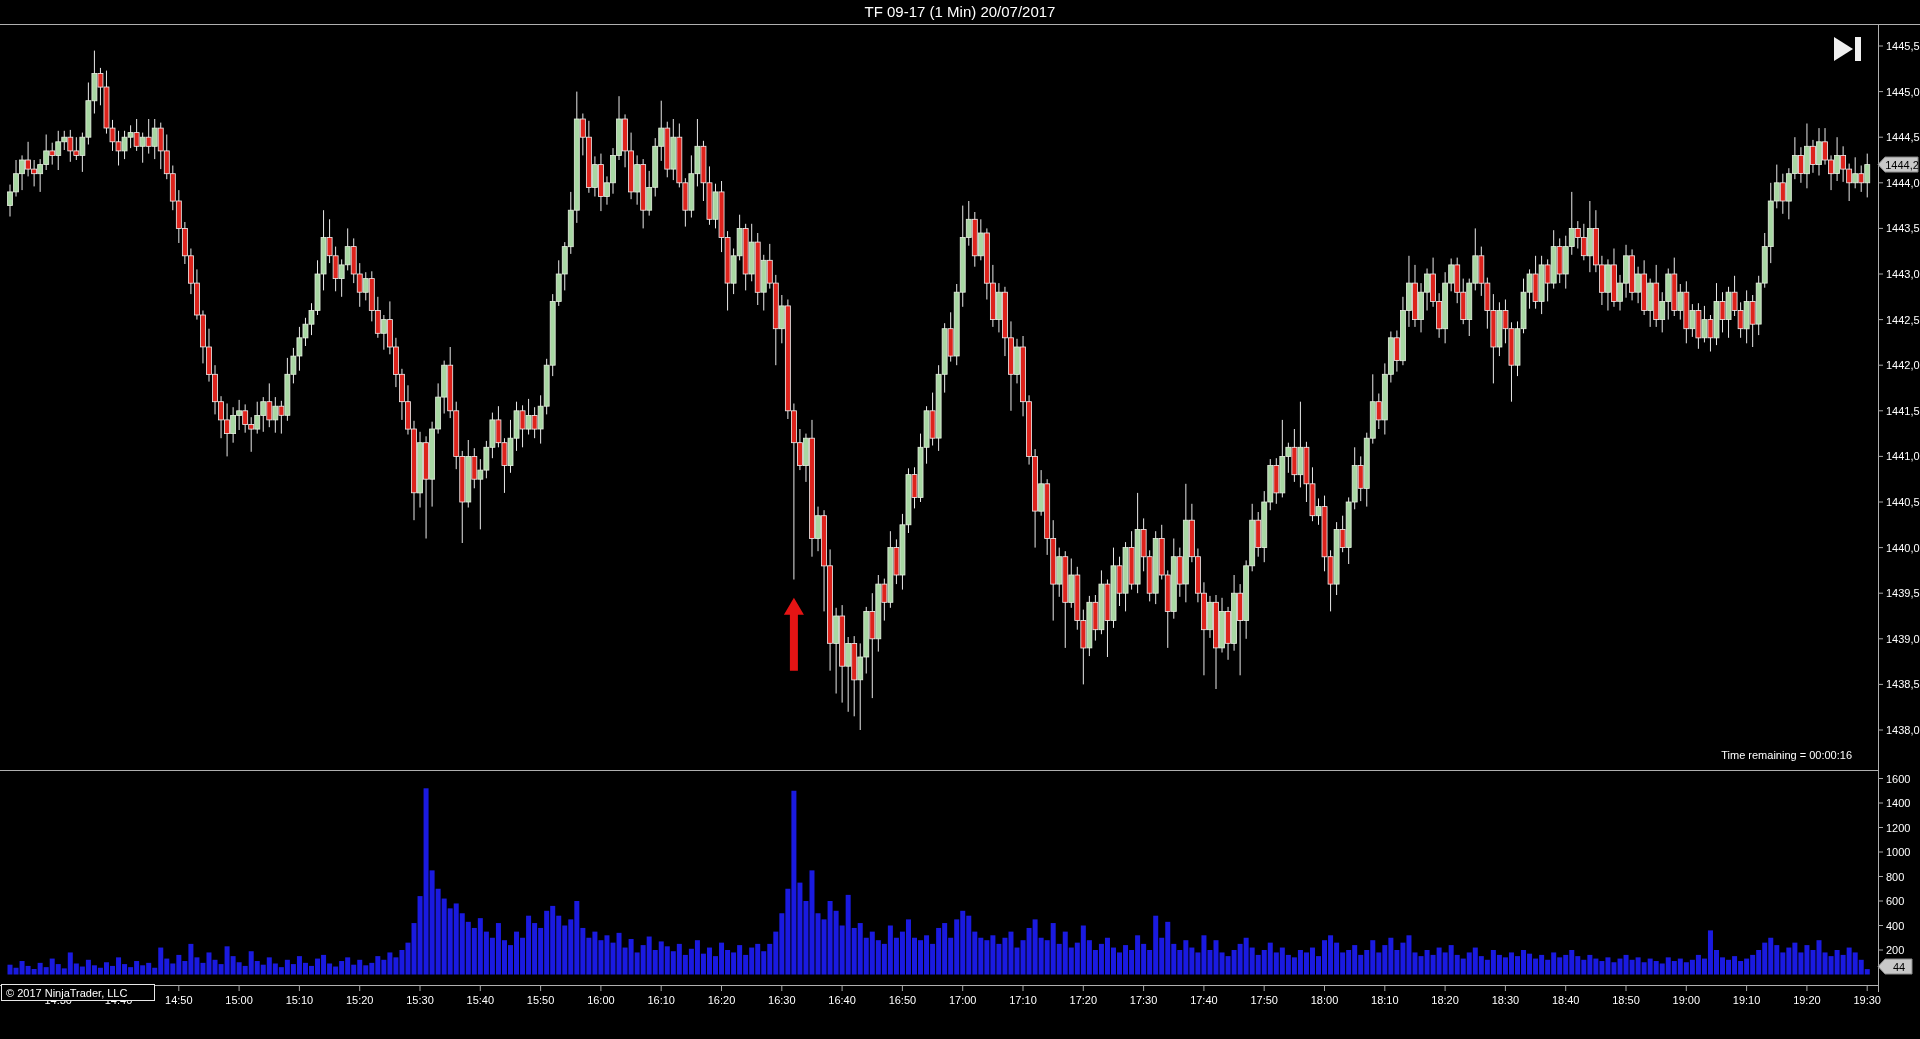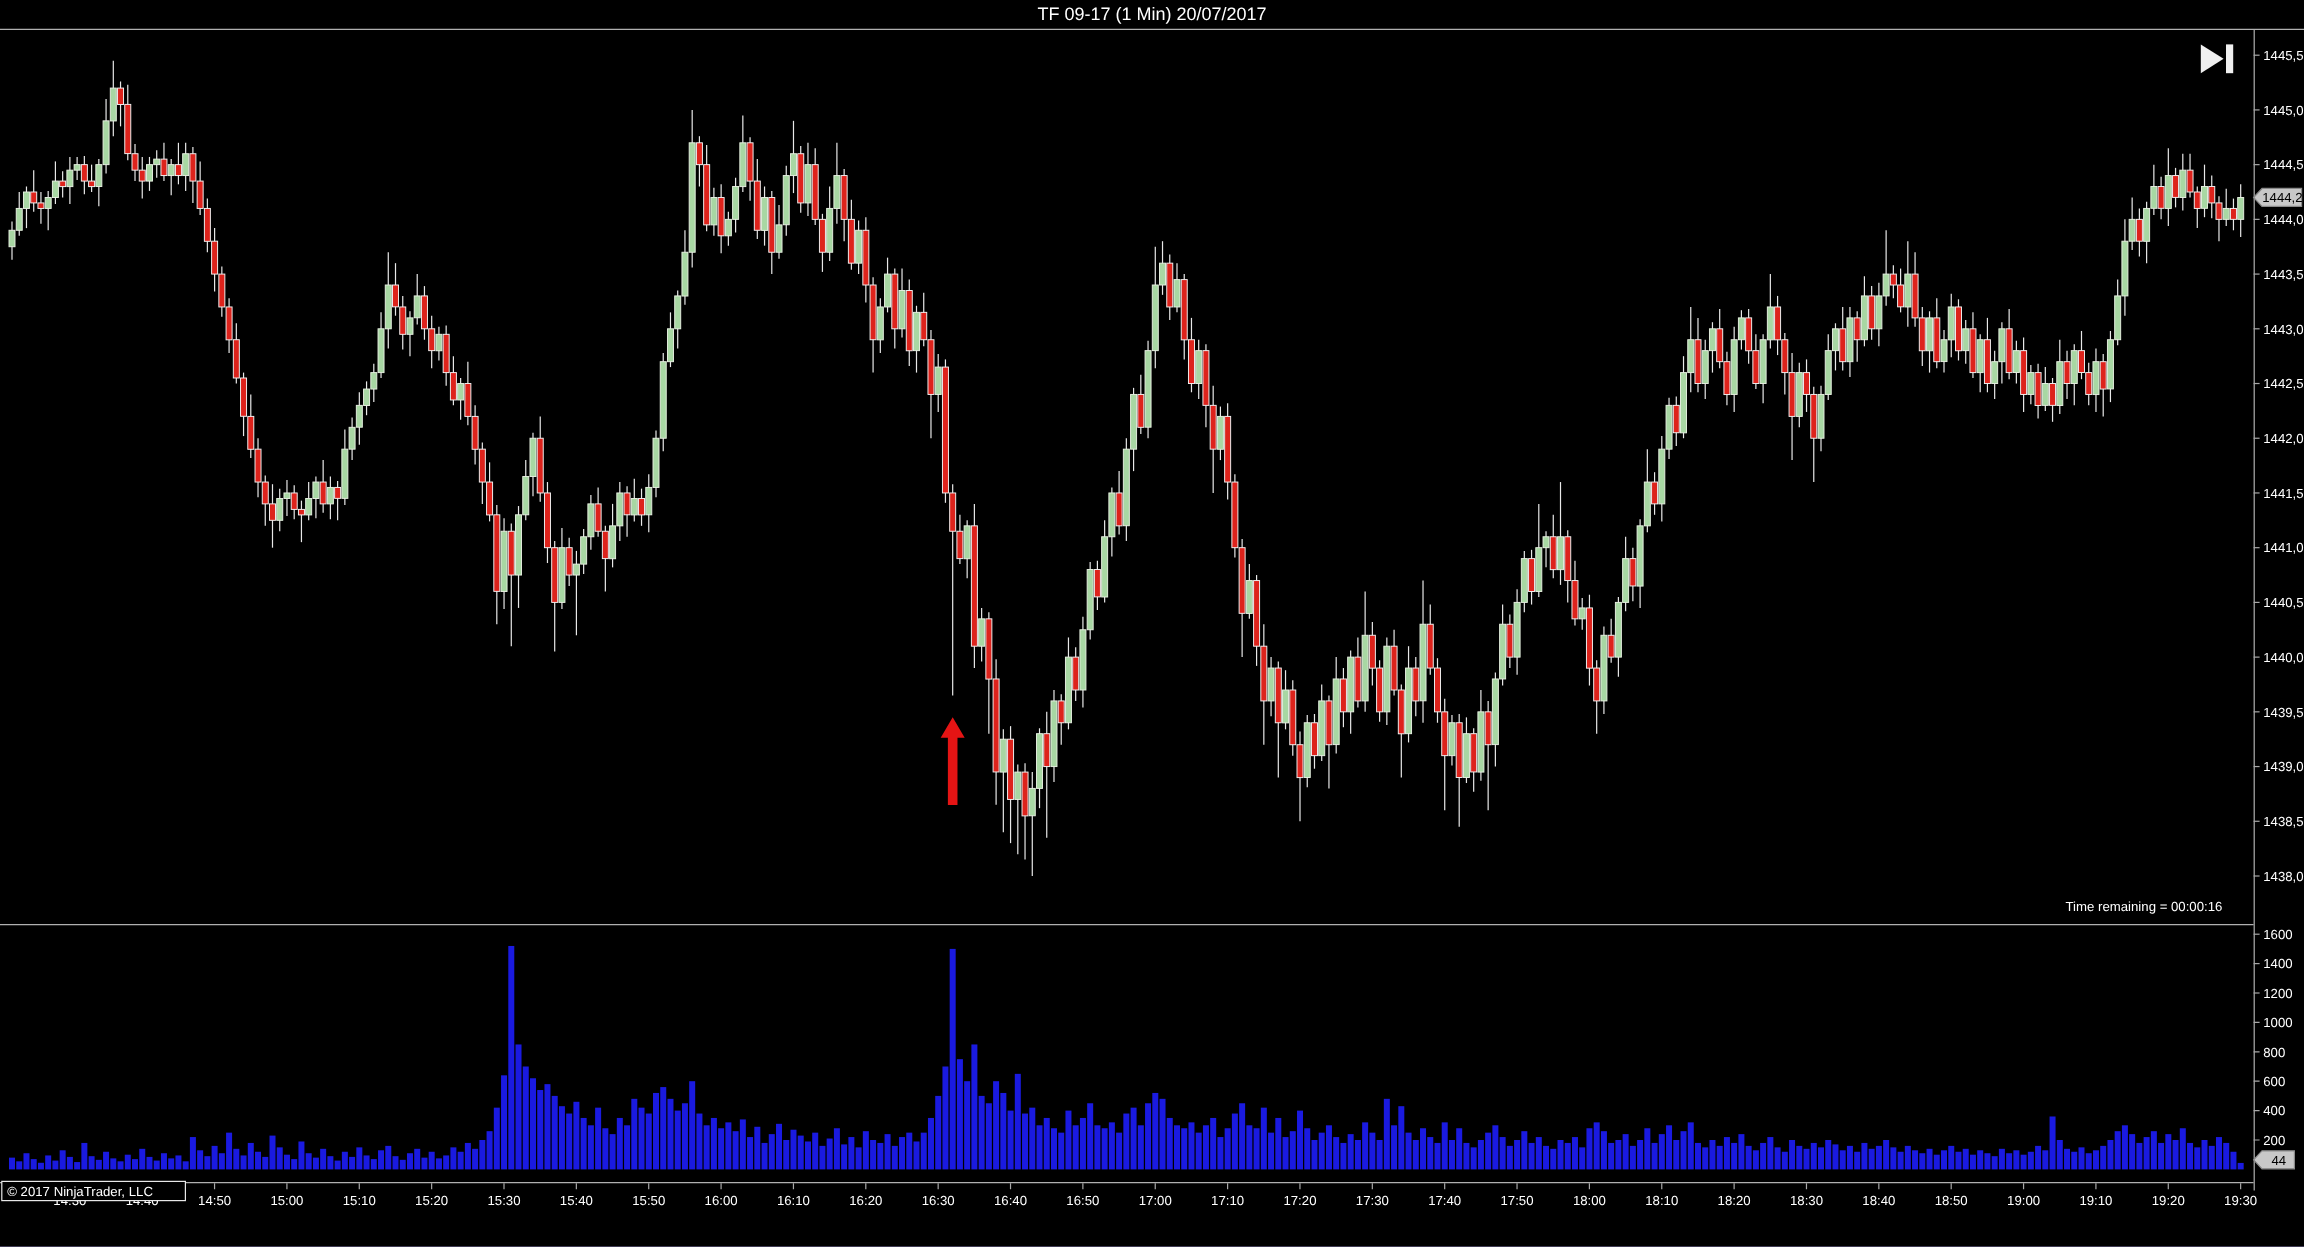--- a/index.html
+++ b/index.html
@@ -1,16 +1,16 @@
 <!DOCTYPE html>
 <html><head>
 <meta charset="utf-8">
 <style>
   html,body{margin:0;padding:0;background:#000;}
-  .root{position:relative;width:1920px;height:1039px;background:#c4b5fd;overflow:hidden;
+  .root{position:relative;width:1920px;height:1039px;background:#15803d;overflow:hidden;
         font-family:"Liberation Sans",sans-serif;}
   svg{position:absolute;left:0;top:0;}
   text{fill:#ffffff;font-family:"Liberation Sans",sans-serif;}
   .axis-label{font-size:11px;}
   .title{font-size:15px;}
   .small{font-size:11px;}
   .tag-text{fill:#000;font-size:11px;}
 </style>
 </head>
 <body>

